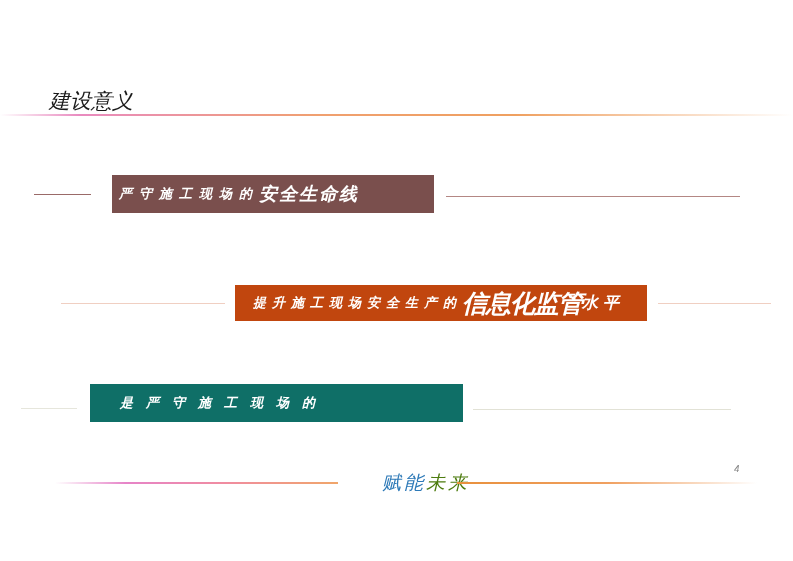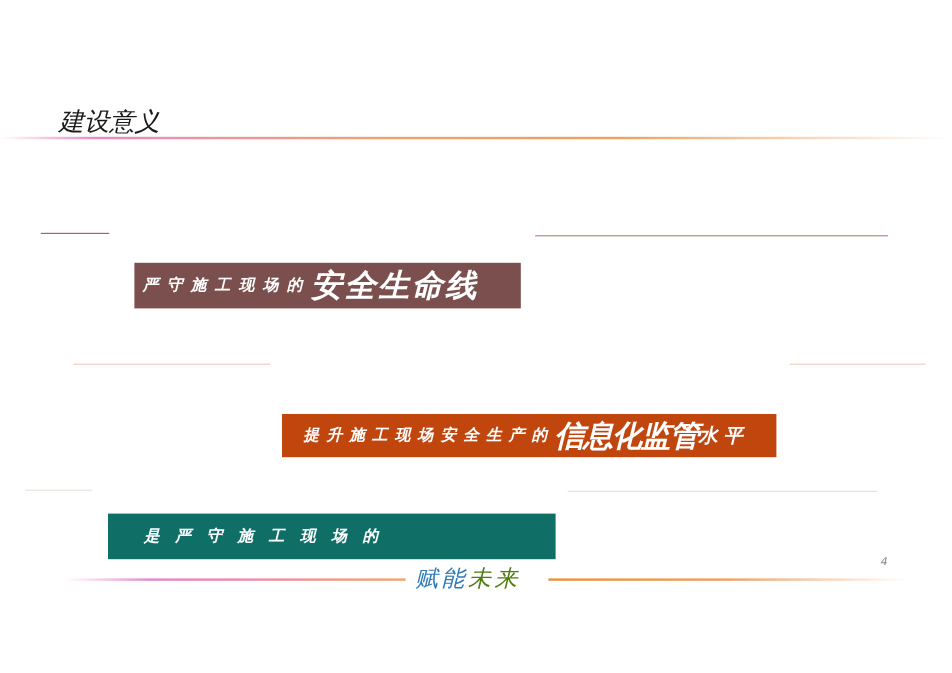--- a/index.html
+++ b/index.html
@@ -3,26 +3,26 @@
 <meta charset="utf-8">
 <style>
   html,body{margin:0;padding:0;}
   body{width:793px;height:561px;background:#ffffff;position:relative;overflow:hidden;
        font-family:"DejaVu Sans","Liberation Sans",sans-serif;}
   .abs{position:absolute;font-style:italic;}
   #title{left:49px;top:88px;font-size:21px;color:#1a1a1a;letter-spacing:0px;line-height:26px;}
   #title-line{left:0;top:114px;width:793px;height:2px;
     background:linear-gradient(to right,rgba(232,120,190,0) 0%,#e98bc0 10%,#f0a070 40%,#efa060 65%,rgba(240,180,120,0) 100%);}
   .rule{height:1px;}
-  .box{display:flex;align-items:center;color:#fff;font-weight:bold;white-space:nowrap;box-sizing:border-box;margin-top:44px;}
+  .box{display:flex;align-items:center;color:#fff;font-weight:bold;white-space:nowrap;box-sizing:border-box;}
   .small{font-size:13px;letter-spacing:7px;}
-  .big{font-size:26px;letter-spacing:2px;}
+  .big{font-size:18px;letter-spacing:2px;}
   .big2{font-size:25px;letter-spacing:-1px;}
   #box1{left:112px;top:175px;width:322px;height:38px;background:#7a4f4d;padding-left:7px;}
-  #box2{left:235px;top:301px;width:412px;height:36px;background:#c1460e;padding-left:18px;}
+  #box2{left:235px;top:285px;width:412px;height:36px;background:#c1460e;padding-left:18px;}
   #box3{left:90px;top:384px;width:373px;height:38px;background:#0f6f67;padding-left:30px;}
   #box2 .small{letter-spacing:6px;}
   #box2 .tail{font-size:16px;letter-spacing:5px;}
   #box3 .small{letter-spacing:13px;}
   #box3 .big{letter-spacing:10px;}
   #footer{left:346px;top:471px;font-size:19px;letter-spacing:3px;line-height:22px;}
   #pagenum{left:734px;top:464px;font-size:9px;color:#888;}
 </style>
 </head>
 <body>
@@ -47,16 +47,16 @@
 
 <div class="abs rule" style="left:21px;top:408px;width:56px;background:#e6e6dc;"></div>
 <div class="abs box" id="box3">
   <span class="small">是</span>
   <span class="small">严守施工现场的</span>
 </div>
 <div class="abs rule" style="left:473px;top:409px;width:258px;background:#e2e2d6;"></div>
 
 <div class="abs" style="left:55px;top:482px;width:283px;height:2px;background:linear-gradient(to right,rgba(230,120,200,0) 0%,#e684c8 25%,#f08ca0 60%,#f0a66a 100%);"></div>
 <div class="abs" id="footer">
-  <span style="color:#2e7ab8;">赋能</span><span style="color:#4d7c0f;">未来</span>
+  <span style="color:#2e7ab8;margin-left:36px;">赋能</span><span style="color:#4d7c0f;">未来</span>
 </div>
 <div class="abs" style="left:457px;top:482px;width:300px;height:2px;background:linear-gradient(to right,#e8903c 0%,#f0a060 50%,rgba(245,200,160,0) 100%);"></div>
 <div class="abs" id="pagenum">4</div>
 
 </body></html>

